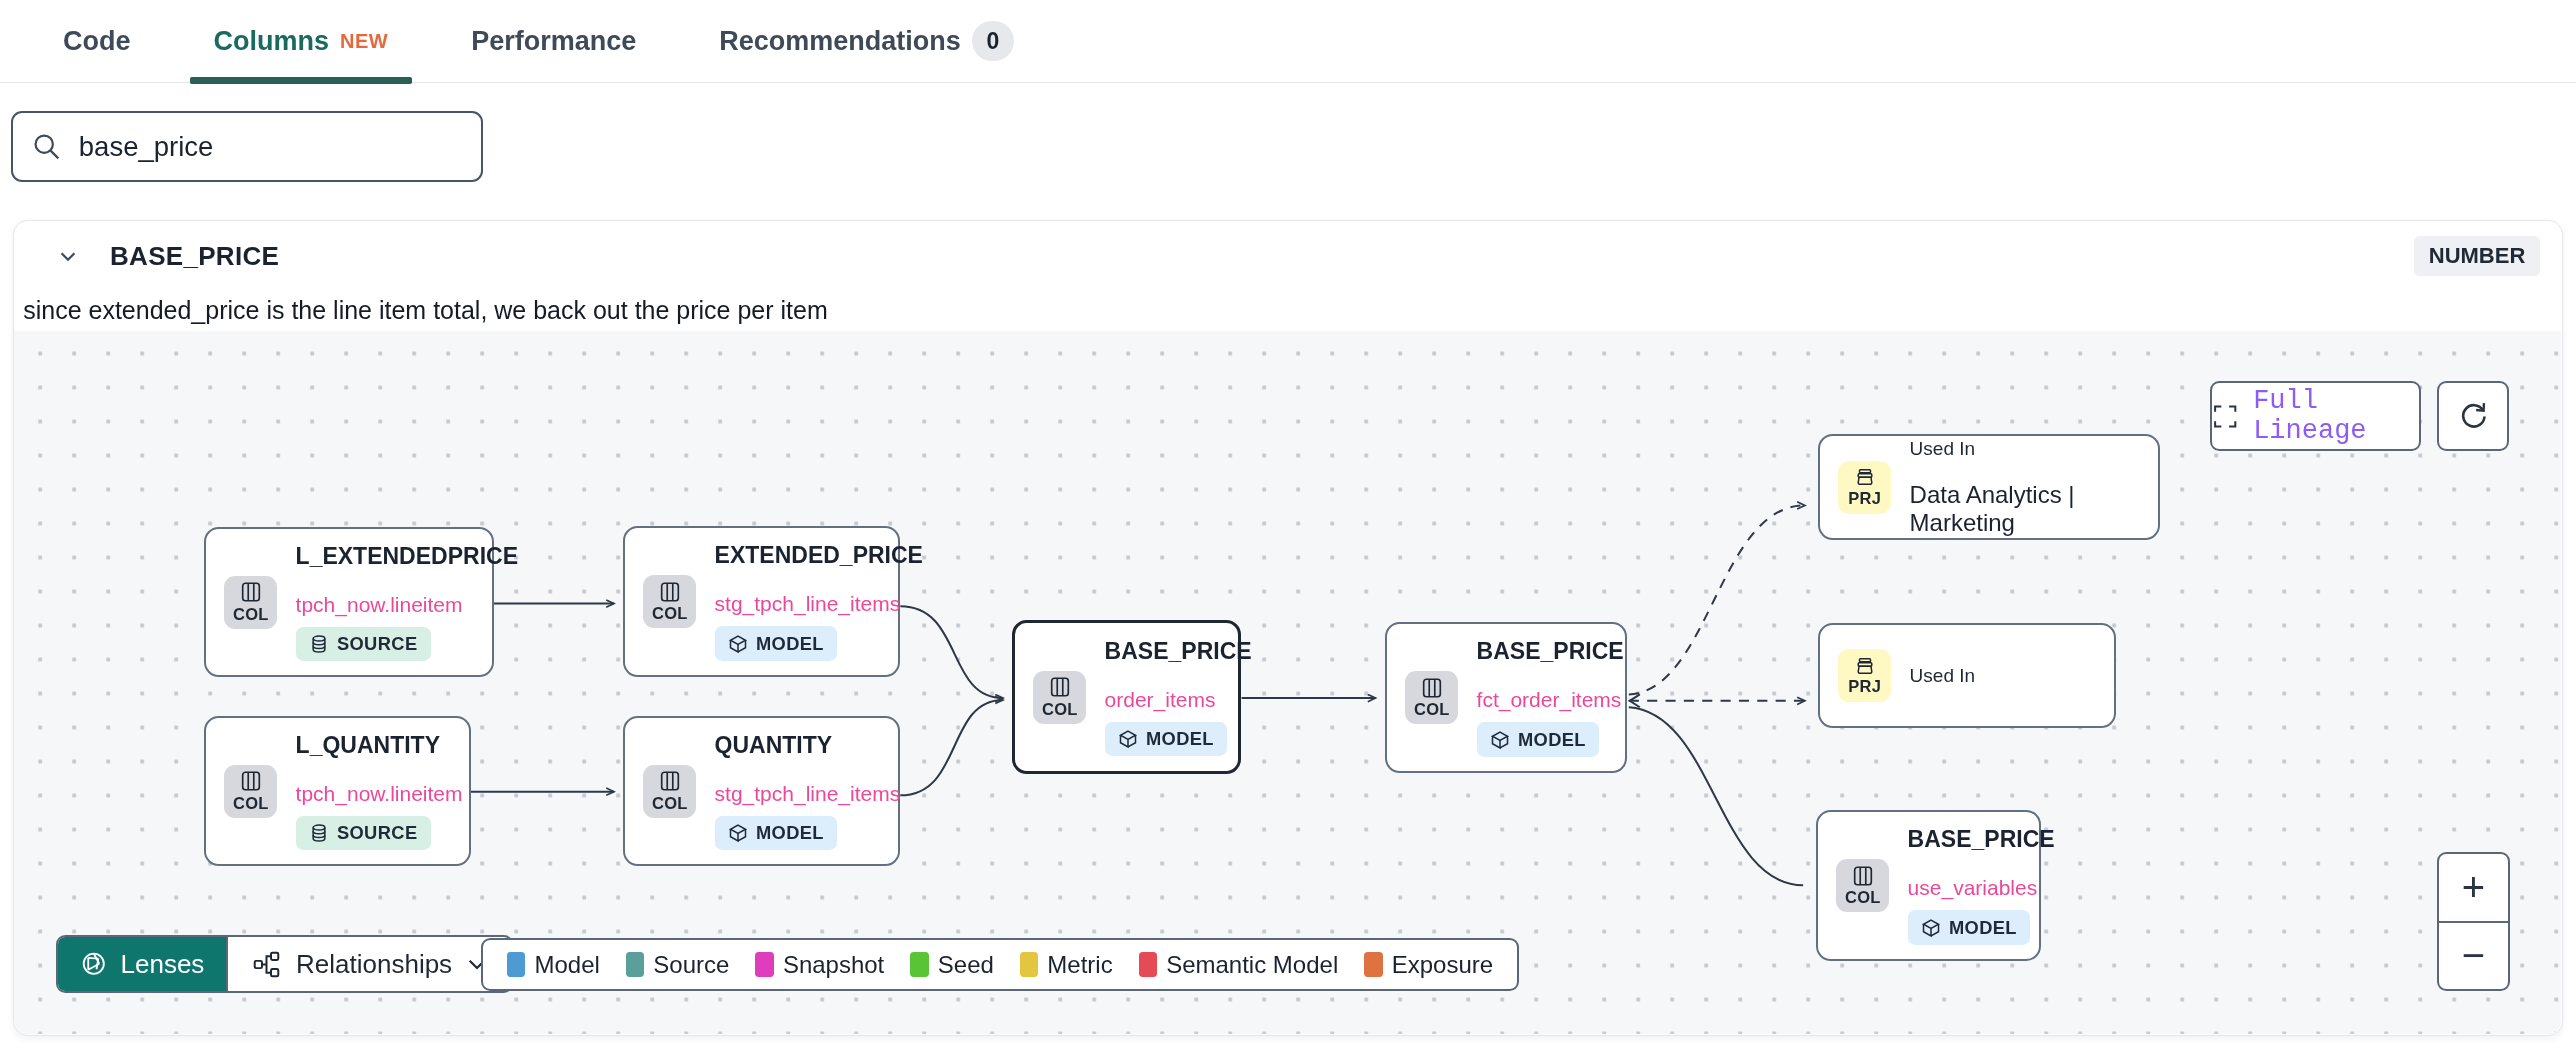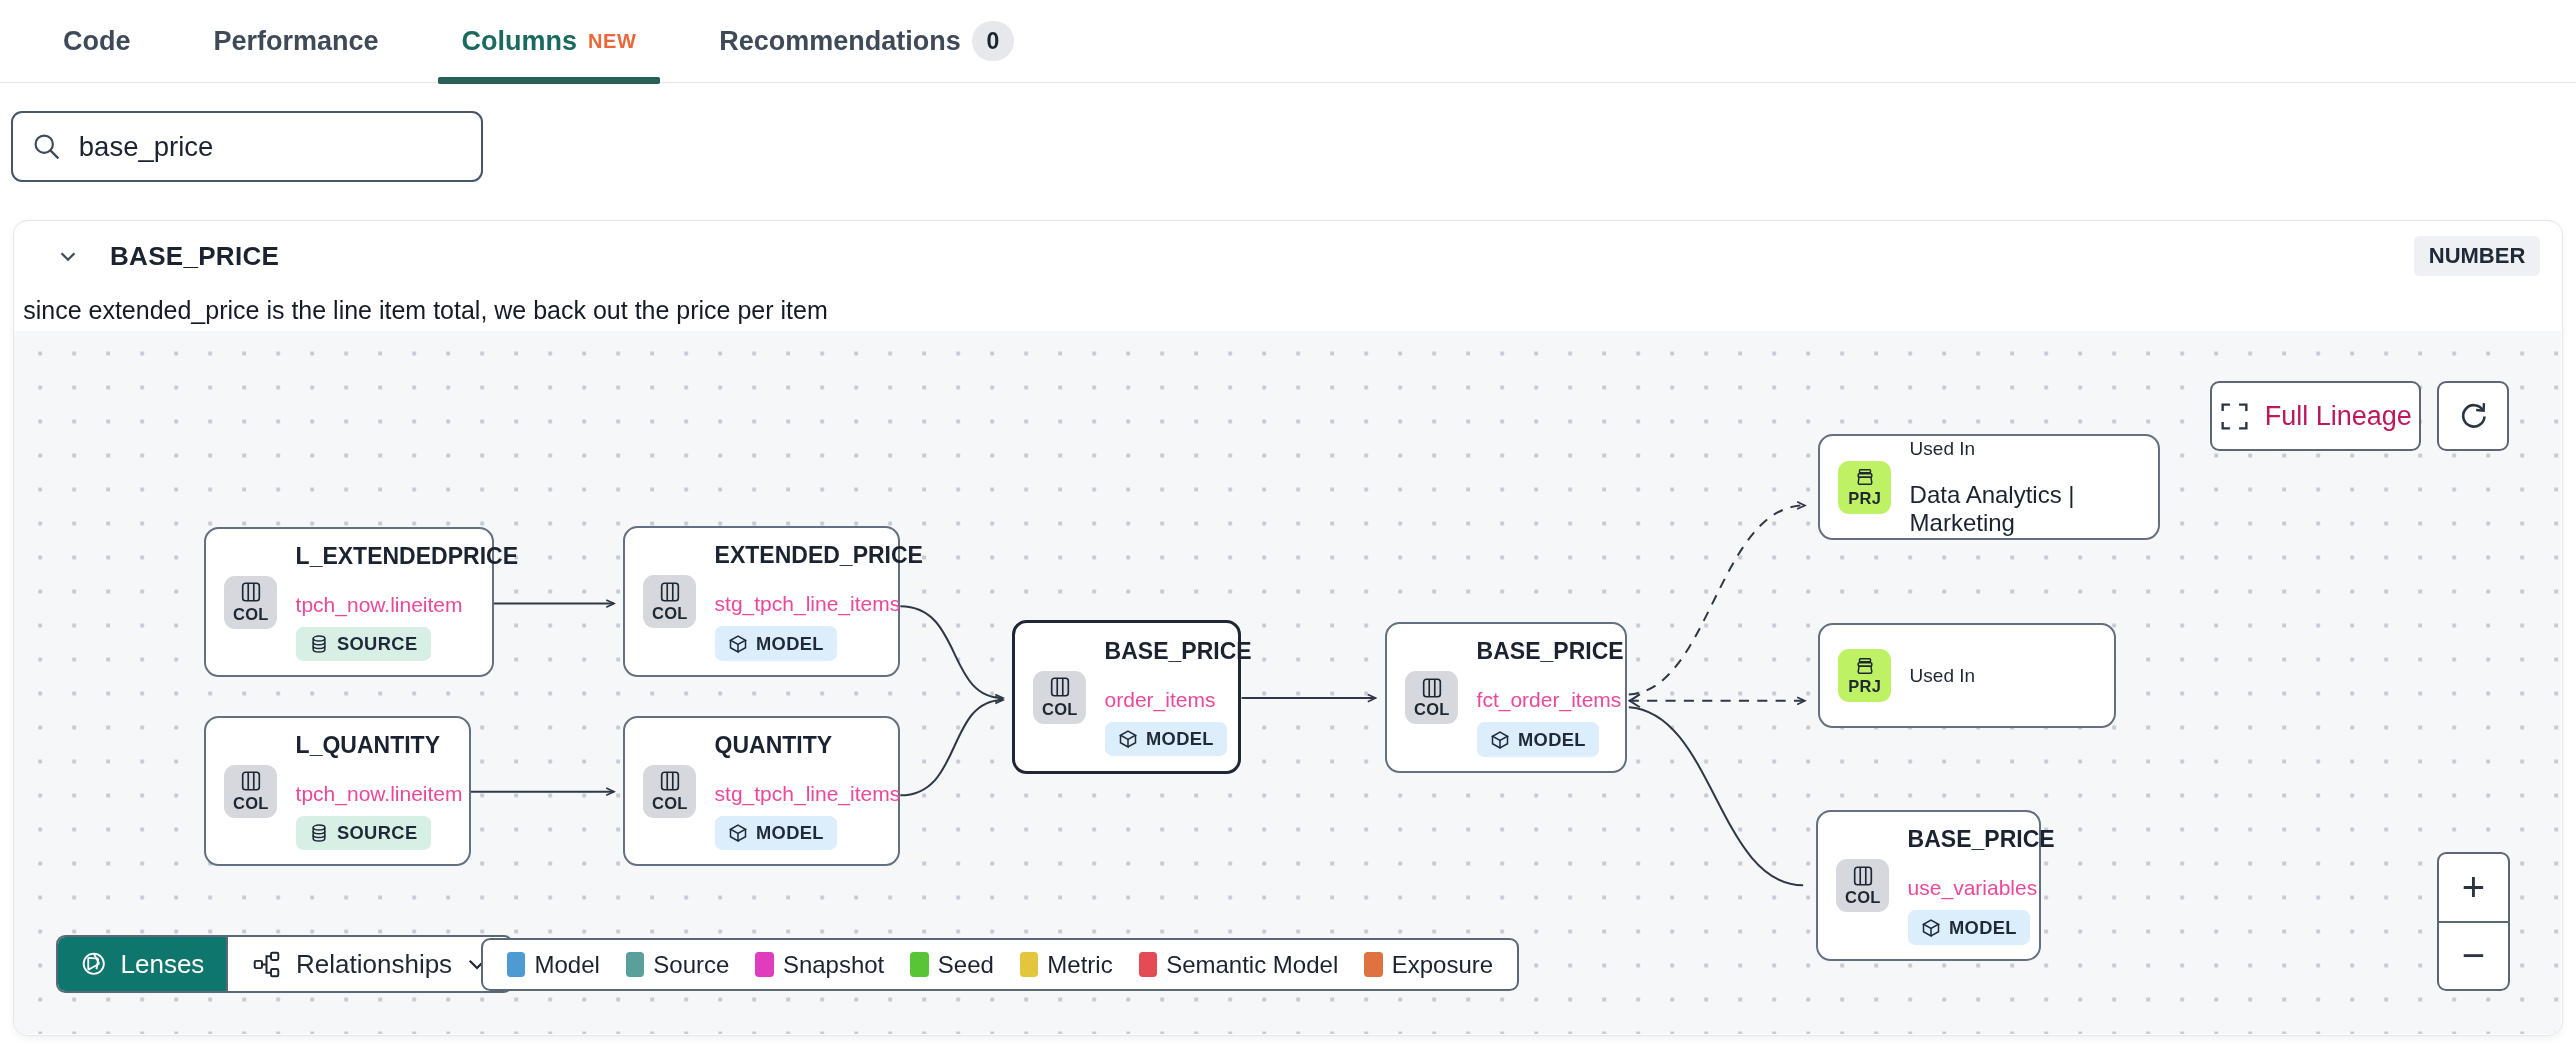--- a/index.html
+++ b/index.html
@@ -46,36 +46,36 @@
     background-image:radial-gradient(#c6cad2 2px, transparent 2.4px);
     background-size:34px 34px; background-position:9.2px 5.5px; }
   .edges { position:absolute; left:0; top:0; pointer-events:none; }
 
   .node { position:absolute; background:#fff; border:2.3px solid #64707f; border-radius:14.7px;
     display:flex; align-items:center; padding-left:18.3px; gap:18.3px; cursor:pointer; }
   .node.selected { border:3.7px solid #1f2733; }
   .iconbox { width:53px; height:53px; border-radius:11px; background:#d6d8dd;
     display:flex; flex-direction:column; align-items:center; justify-content:center; gap:0.9px;
     flex:0 0 auto; }
-  .iconbox.prj { background:#bef264; }
+  .iconbox.prj { background:#fef9c3; }
   .iconbox .tag { font-size:16.5px; font-weight:700; color:#1f2733; letter-spacing:0.3px; }
   .node-text { display:flex; flex-direction:column; align-items:flex-start; }
   .node-title { font-size:23px; font-weight:600; color:#1c2330; }
   .node-sub { font-size:21px; color:#ec4899; margin-top:23px; }
   .node-badge { margin-top:10px; display:inline-flex; align-items:center; gap:8.3px;
     border-radius:7.3px; padding:6.4px 13px; font-size:18.3px; font-weight:700; color:#1f2937;
     letter-spacing:0.4px; }
   .badge-source { background:#d8efe6; }
   .badge-model { background:#dceefb; }
   .eyebrow { font-size:19px; color:#1f2733; }
   .usedin-title { font-size:24px; font-weight:500; margin-top:21px; }
 
   
   .btn { background:#fff; border:2.3px solid #5b6676; border-radius:9.2px; display:flex;
-    align-items:center; justify-content:center; cursor:pointer; color:#be185d; }
+    align-items:center; justify-content:center; cursor:pointer; color:#8b5cf6;font-family:Liberation Mono, monospace; }
   .full-lineage { position:absolute; left:2196px; top:50px; width:211px; height:70px;
     gap:14.7px; font-size:27px; font-weight:500; }
   .refresh-btn { position:absolute; left:2423px; top:50px; width:72px; height:70px; }
   .zoomer { position:absolute; left:2423px; top:521px; width:73px; height:139px;
     border:2.3px solid #5b6676; border-radius:9.2px; background:#fff; display:flex;
     flex-direction:column; }
   .zoomer .zbtn { flex:1; display:flex; align-items:center; justify-content:center;
     font-size:40px; font-weight:400; color:#2b3442; cursor:pointer; }
   .zoomer .zbtn:first-child { border-bottom:2.3px solid #5b6676; }
 
@@ -93,26 +93,26 @@
   .legend-item { display:flex; align-items:center; gap:9.2px; font-size:24px; color:#1c2330; }
   .swatch { width:18.3px; height:25px; border-radius:3.7px; display:inline-block; }
 </style>
 </head>
 <body>
 
 <div class="tabbar">
   <div class="tab">
     <span>Code</span>
   </div>
-  <div class="tab">
-    <span>Performance</span>
-  </div>
   <div class="tab active">
     <span>Columns</span>
     <span class="new">NEW</span>
+  </div>
+  <div class="tab">
+    <span>Performance</span>
   </div>
   <div class="tab">
     <span>Recommendations</span>
     <span class="count">0</span>
   </div>
 </div>
 
 <div class="search-row">
   <div class="search-box">
     <svg width="31" height="31" viewBox="0 0 34 34" fill="none" stroke="#3f4a59" stroke-width="2.4">

